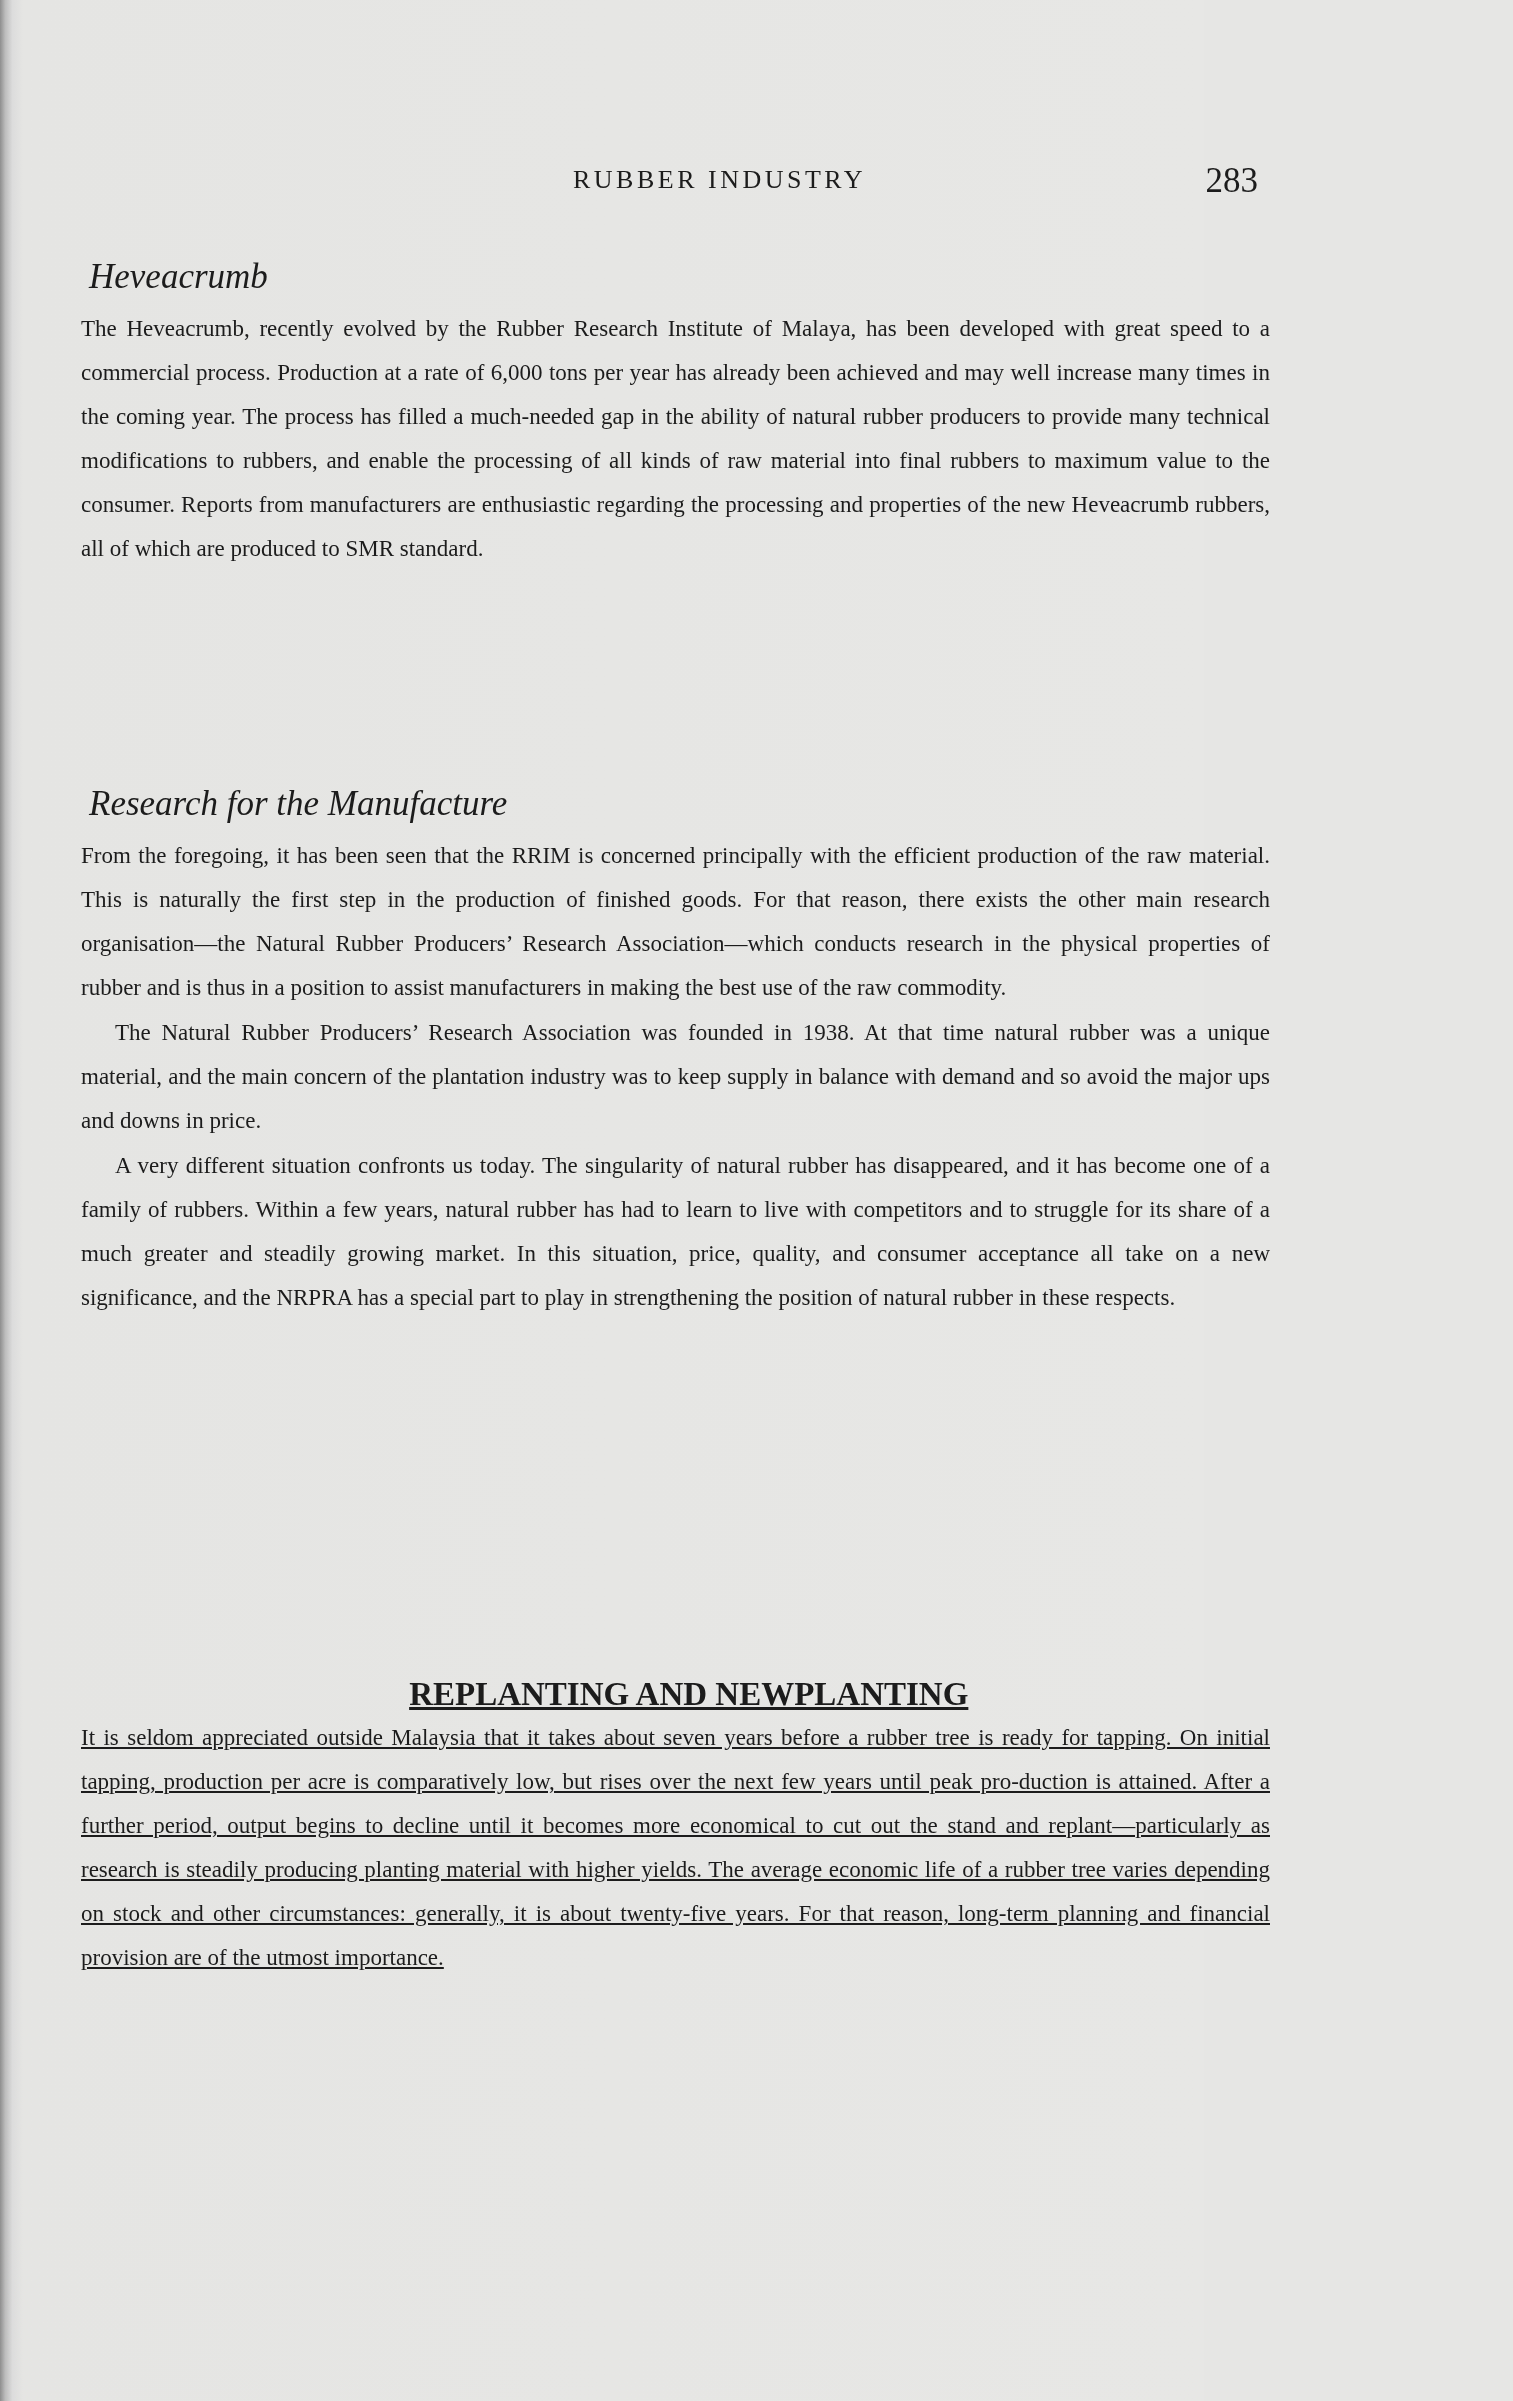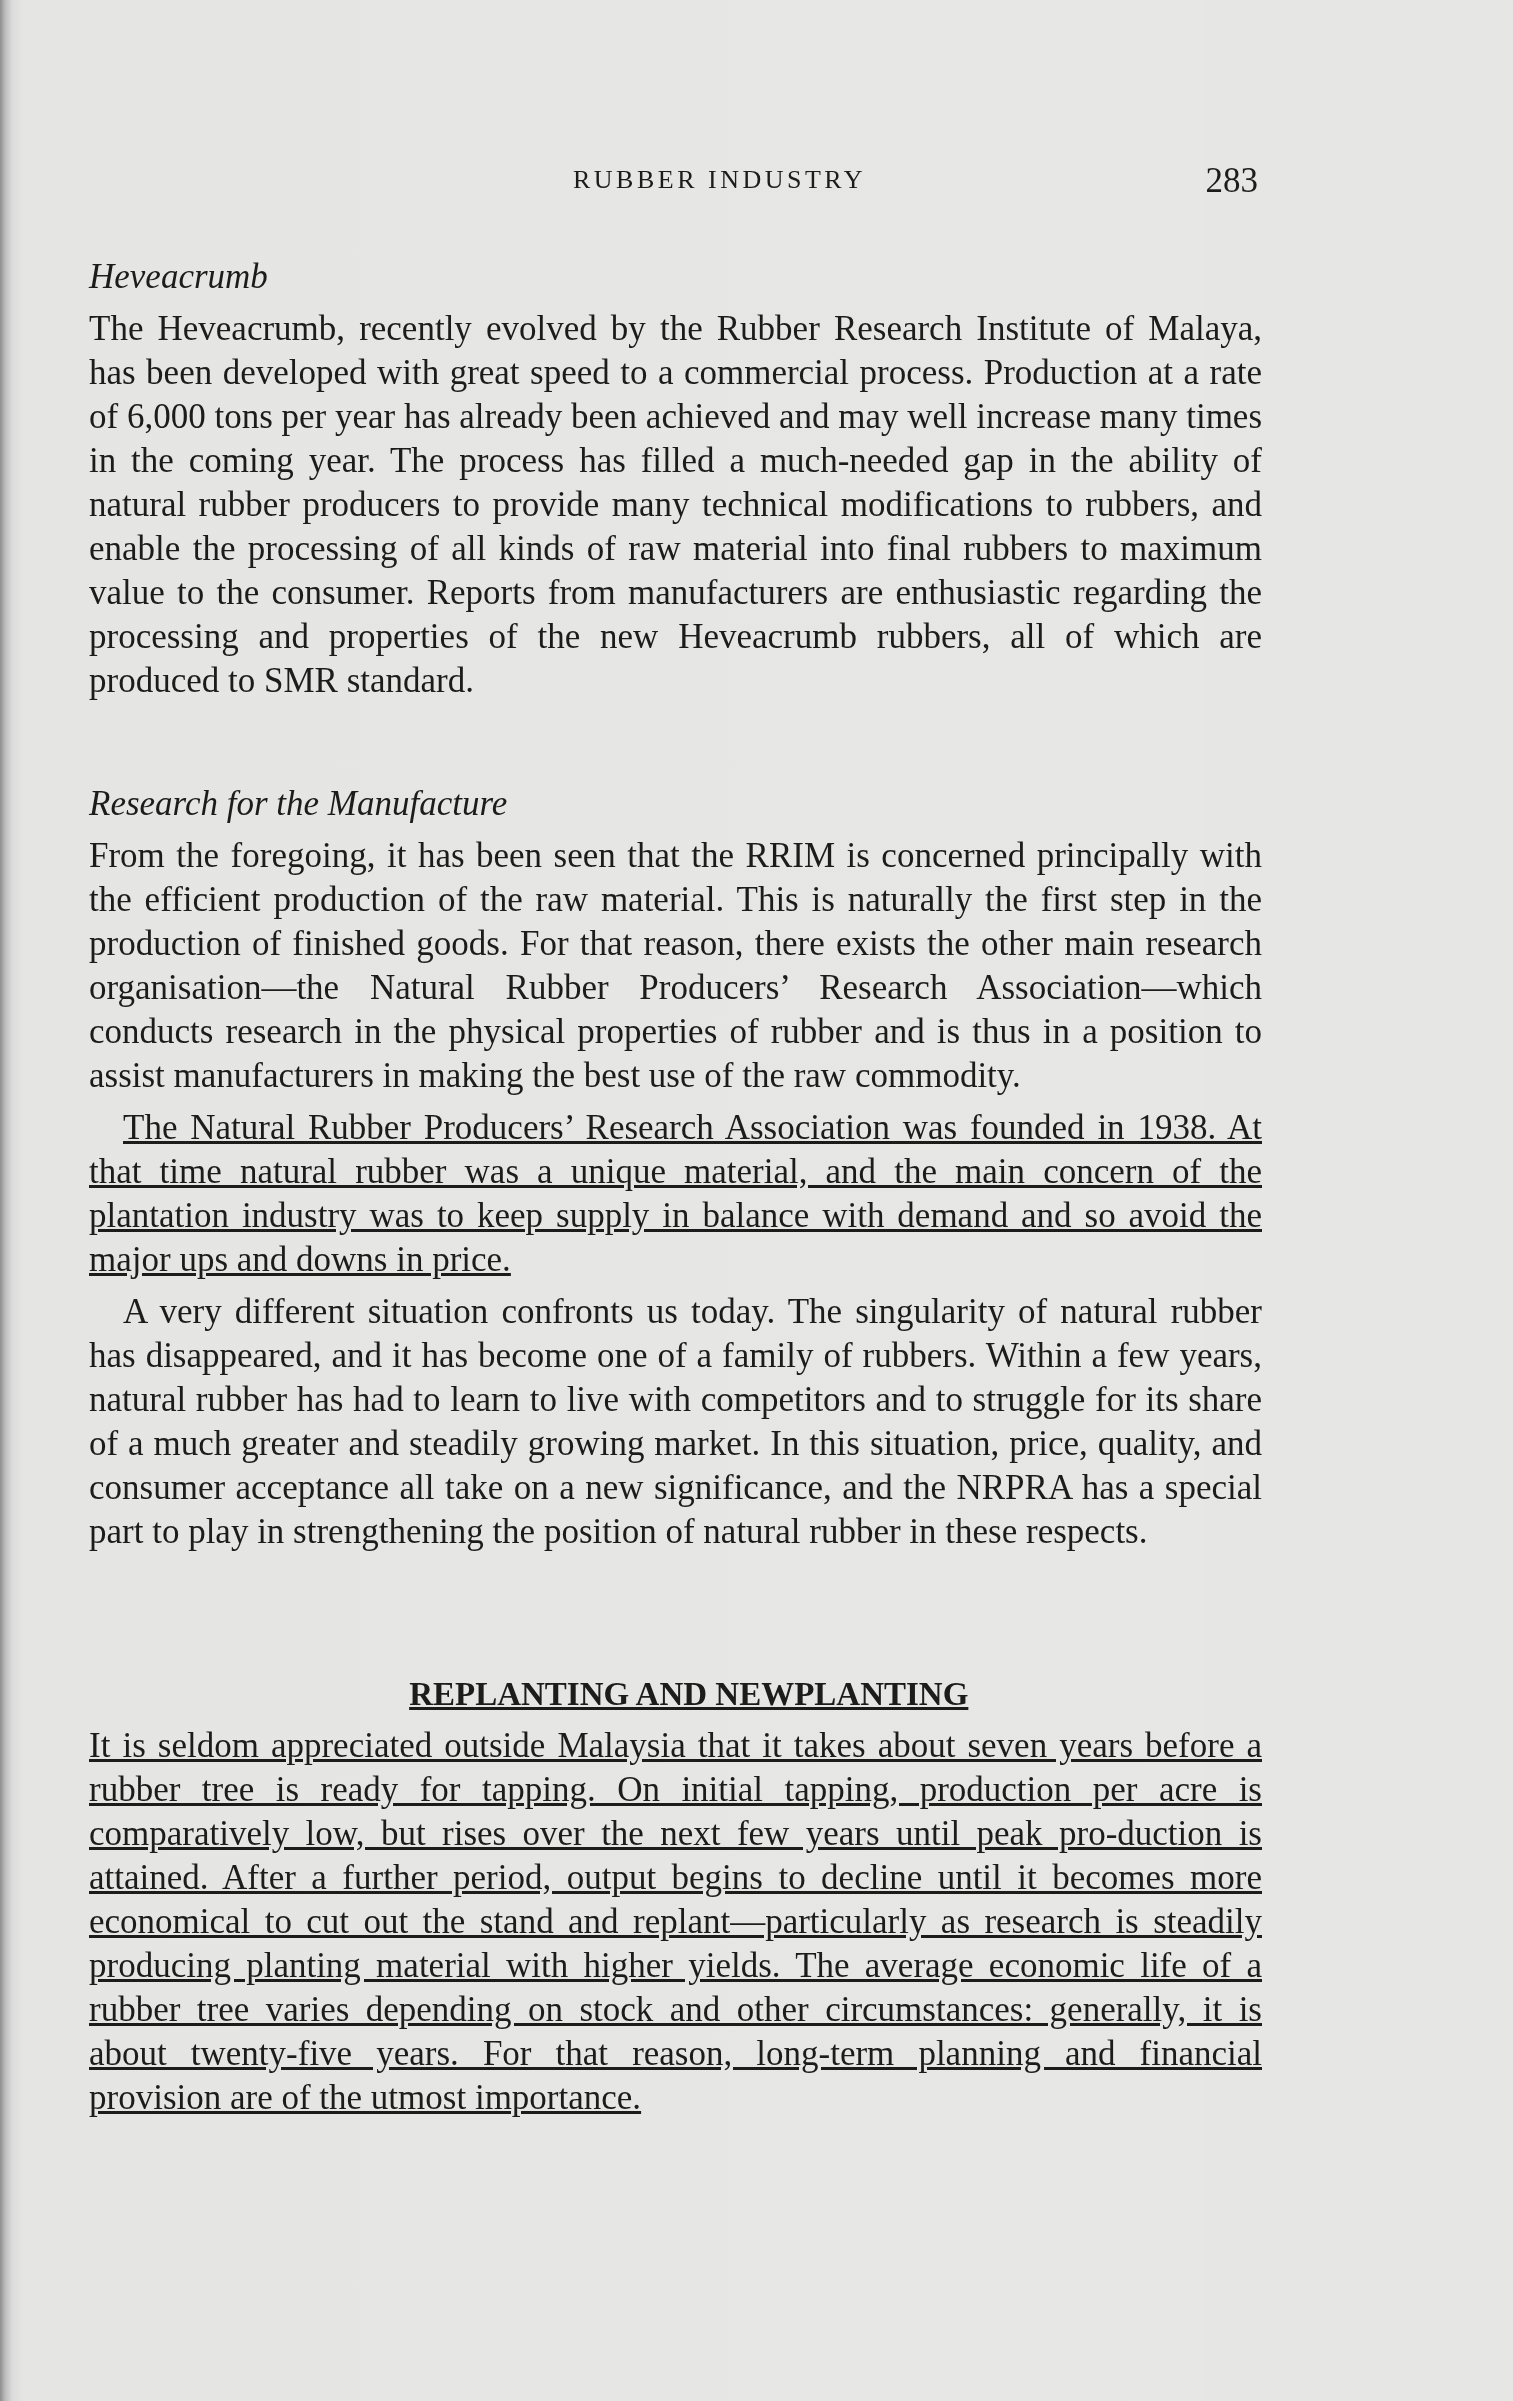--- a/index.html
+++ b/index.html
@@ -51,23 +51,23 @@
     top: 0;
     font-size: 35px;
   }
   .subhead {
     font-style: italic;
     font-size: 35px;
     line-height: 44px;
     margin: 8px;
   }
   .para {
-    font-size: 35px;
+    font-size: 23px;
     line-height: 44px;
-    margin: 8px;
+    margin: 0;
     text-align: justify;
     text-align-last: left;
   }
   .para.indent { text-indent: 34px; }
   .section-title {
     font-size: 33px;
     font-weight: bold;
     text-align: center;
     line-height: 44px;
     margin: 0;
@@ -85,21 +85,21 @@
   </div>
 
   <div class="text-block" style="top:247px;">
     <p class="subhead">Heveacrumb</p>
     <p class="para">The Heveacrumb, recently evolved by the Rubber Research Institute of Malaya, has been developed with great speed to a commercial process. Production at a rate of 6,000 tons per year has already been achieved and may well increase many times in the coming year. The process has filled a much-needed gap in the ability of natural rubber producers to provide many technical modifications to rubbers, and enable the processing of all kinds of raw material into final rubbers to maximum value to the consumer. Reports from manufacturers are enthusiastic regarding the processing and properties of the new Heveacrumb rubbers, all of which are produced to SMR standard.</p>
   </div>
 
   <div class="text-block" style="top:774px;">
     <p class="subhead">Research for the Manufacture</p>
     <p class="para">From the foregoing, it has been seen that the RRIM is concerned principally with the efficient production of the raw material. This is naturally the first step in the production of finished goods. For that reason, there exists the other main research organisation—the Natural Rubber Producers’ Research Association—which conducts research in the physical properties of rubber and is thus in a position to assist manufacturers in making the best use of the raw commodity.</p>
-    <p class="para indent" style="margin-top:0.9px;text-decoration:underline;">The Natural Rubber Producers’ Research Association was founded in 1938. At that time natural rubber was a unique material, and the main concern of the plantation industry was to keep supply in balance with demand and so avoid the major ups and downs in price.</p>
+    <p class="para indent" style="margin-top:0.9px;">The Natural Rubber Producers’ Research Association was founded in 1938. At that time natural rubber was a unique material, and the main concern of the plantation industry was to keep supply in balance with demand and so avoid the major ups and downs in price.</p>
     <p class="para indent" style="margin-top:0.9px;">A very different situation confronts us today. The singularity of natural rubber has disappeared, and it has become one of a family of rubbers. Within a few years, natural rubber has had to learn to live with competitors and to struggle for its share of a much greater and steadily growing market. In this situation, price, quality, and consumer acceptance all take on a new significance, and the NRPRA has a special part to play in strengthening the position of natural rubber in these respects.</p>
   </div>
 
   <div class="text-block" style="top:1672px;text-decoration:underline;">
     <p class="section-title">REPLANTING AND NEWPLANTING</p>
     <p class="para">It is seldom appreciated outside Malaysia that it takes about seven years before a rubber tree is ready for tapping. On initial tapping, production per acre is comparatively low, but rises over the next few years until peak pro-duction is attained. After a further period, output begins to decline until it becomes more economical to cut out the stand and replant—particularly as research is steadily producing planting material with higher yields. The average economic life of a rubber tree varies depending on stock and other circumstances: generally, it is about twenty-five years. For that reason, long-term planning and financial provision are of the utmost importance.</p>
   </div>
 
 </div>
 

